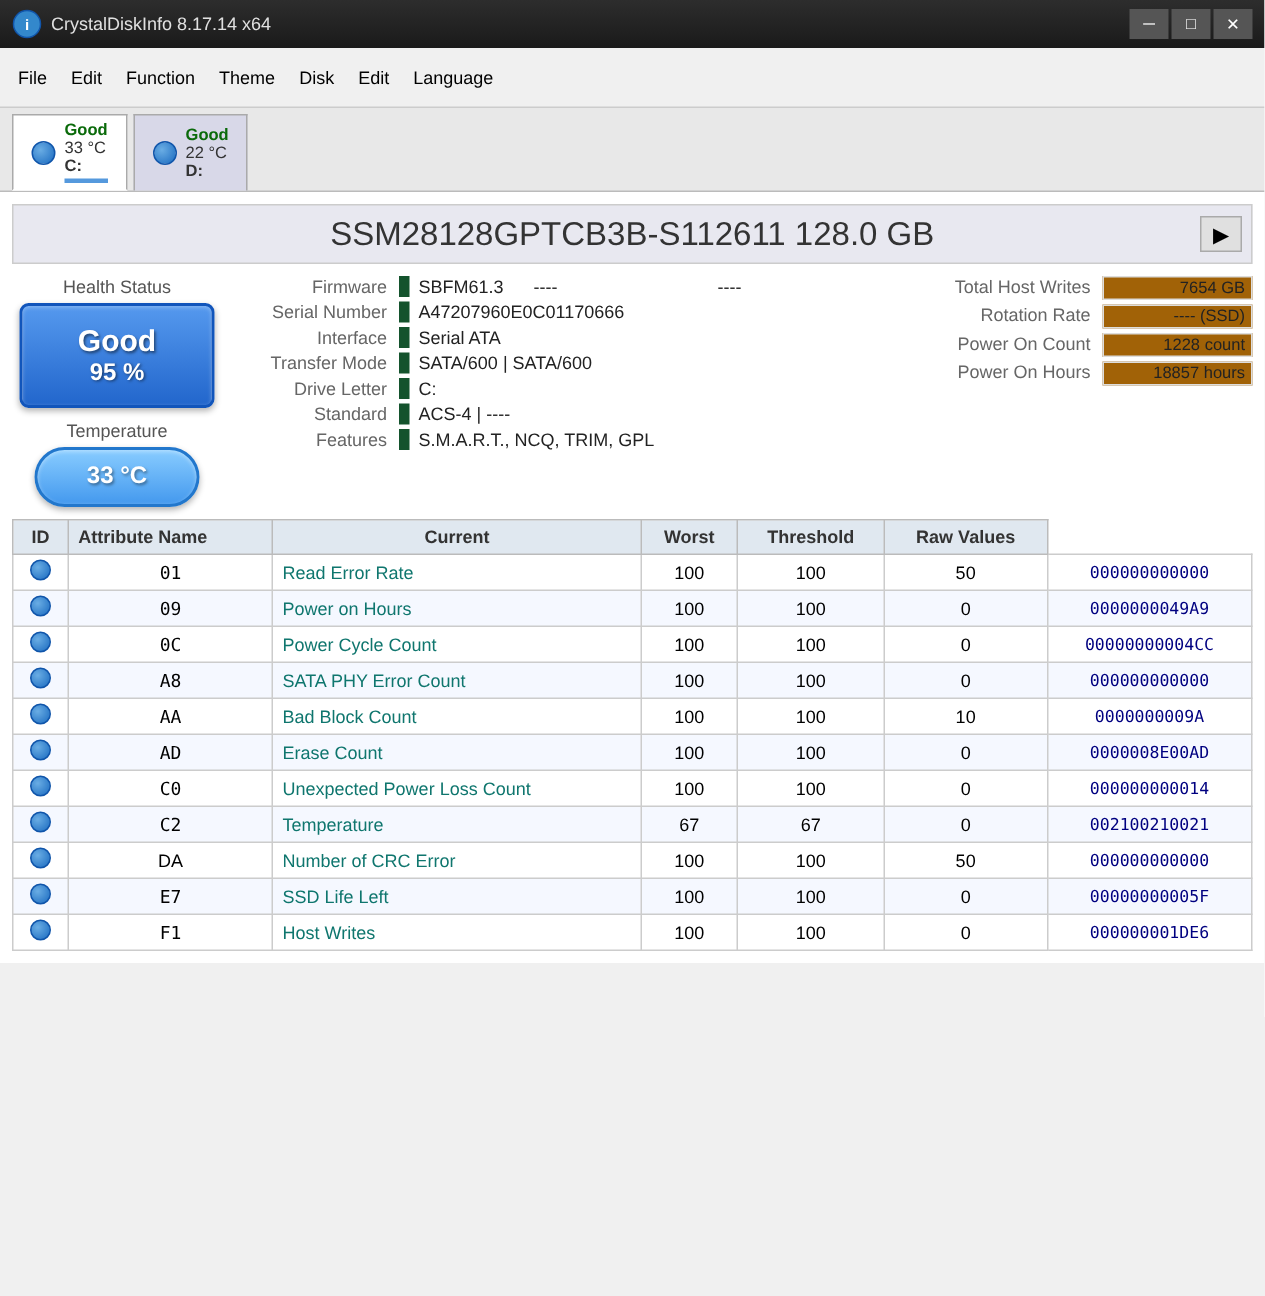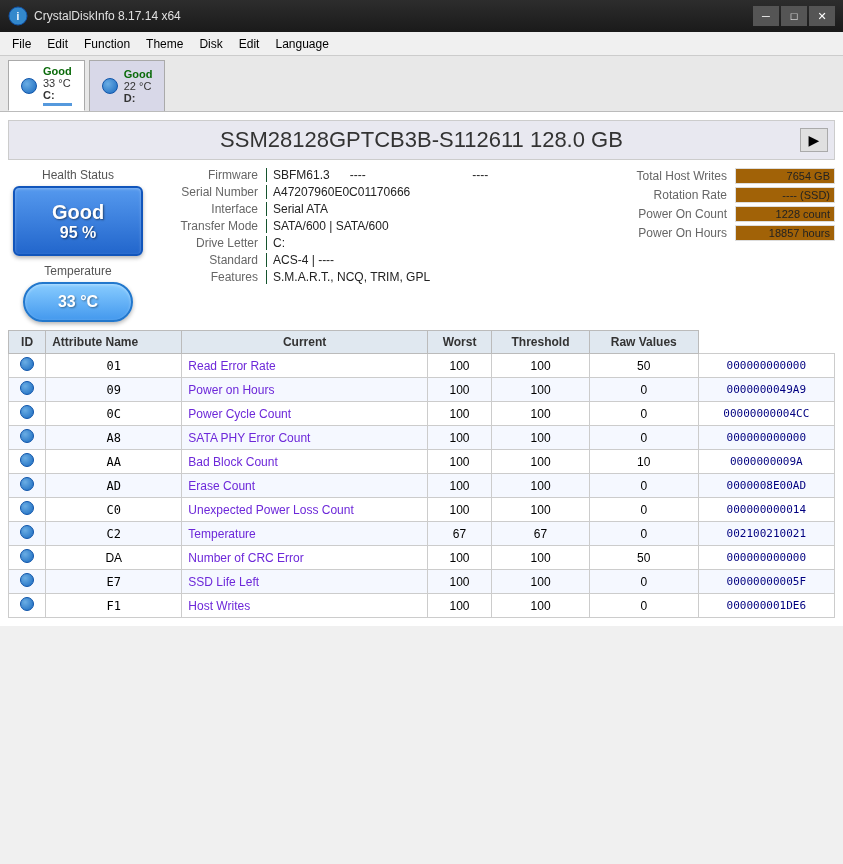--- a/index.html
+++ b/index.html
@@ -44,21 +44,21 @@
       cursor: pointer;
       display: flex;
       align-items: center;
       justify-content: center;
     }
     .menu-bar {
       background: #f0f0f0;
       border-bottom: 1px solid #ccc;
       display: flex;
       padding: 2px 4px;
-      height: 24px;
+      height: 40px;
       align-items: center;
     }
     .menu-item {
       padding: 2px 8px;
       cursor: pointer;
       font-size: 12px;
     }
     .disk-tabs {
       background: #e8e8e8;
       border-bottom: 1px solid #bbb;
@@ -198,21 +198,21 @@
     .spec-label {
       color: #666;
       width: 110px;
       text-align: right;
       padding-right: 8px;
       flex-shrink: 0;
     }
     .spec-value {
       color: #222;
       flex: 1;
-      border-left: 1px solid #14532d;
+      border-left: 7px solid #14532d;
       padding-left: 6px;
     }
     .right-specs {
       width: 240px;
       flex-shrink: 0;
       font-size: 12px;
     }
     .right-spec-row {
       display: flex;
       margin-bottom: 3px;
@@ -250,21 +250,21 @@
     .smart-table th.attr-name {
       text-align: left;
     }
     .smart-table td {
       border: 1px solid #ccc;
       padding: 3px 6px;
       text-align: center;
     }
     .smart-table td.attr-name {
       text-align: left;
-      color: #6d28d9;
+      color: #0f766e;
     }
     .smart-table tr:nth-child(even) td {
       background: #f5f8ff;
     }
     .smart-table tr:nth-child(odd) td {
       background: white;
     }
     .circle-icon {
       width: 14px;
       height: 14px;

